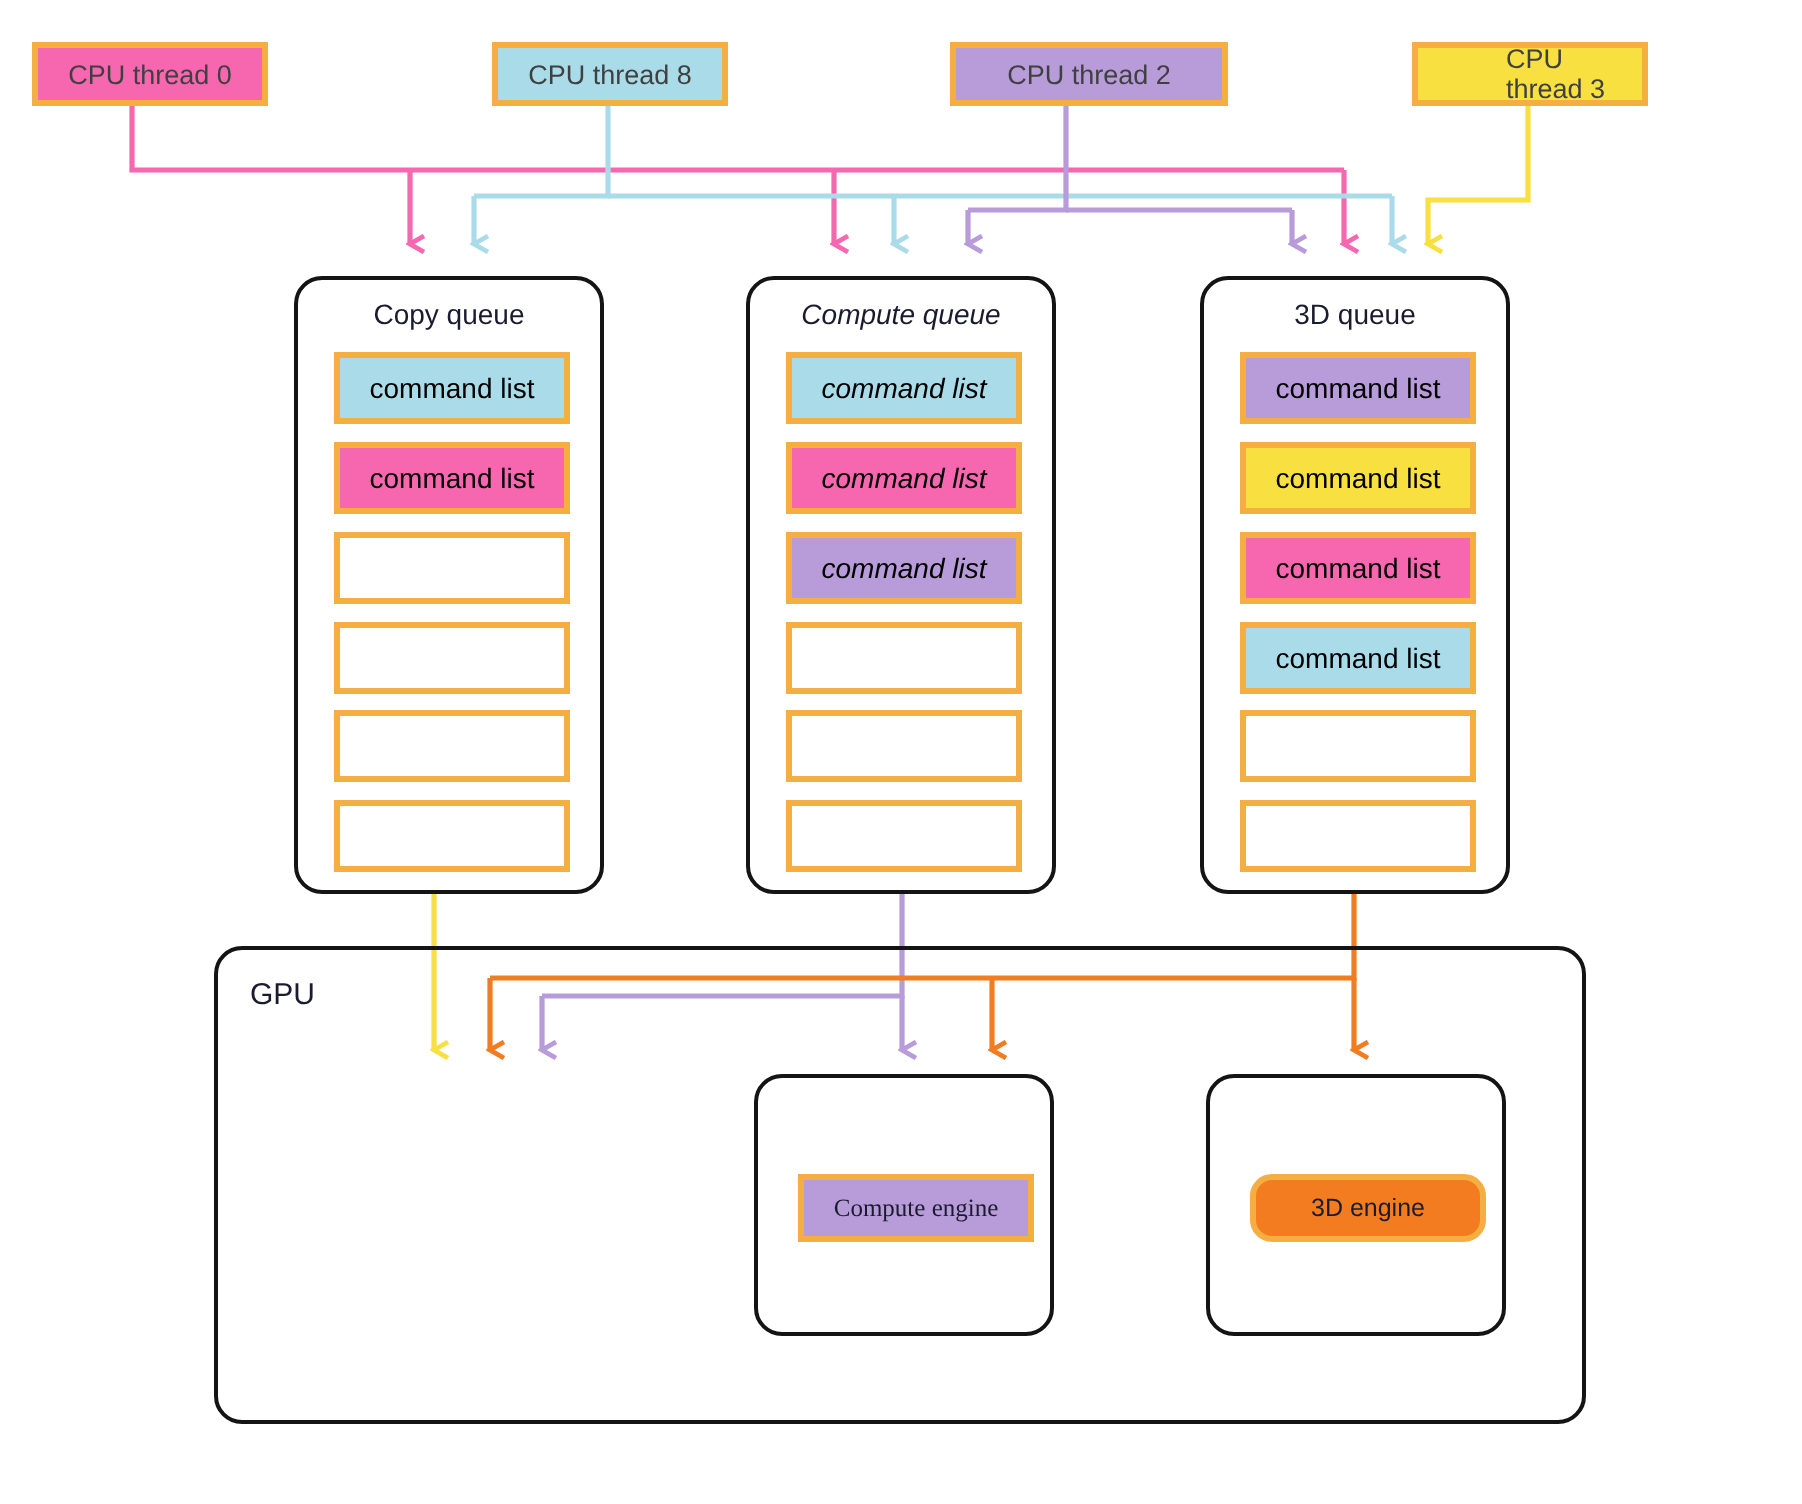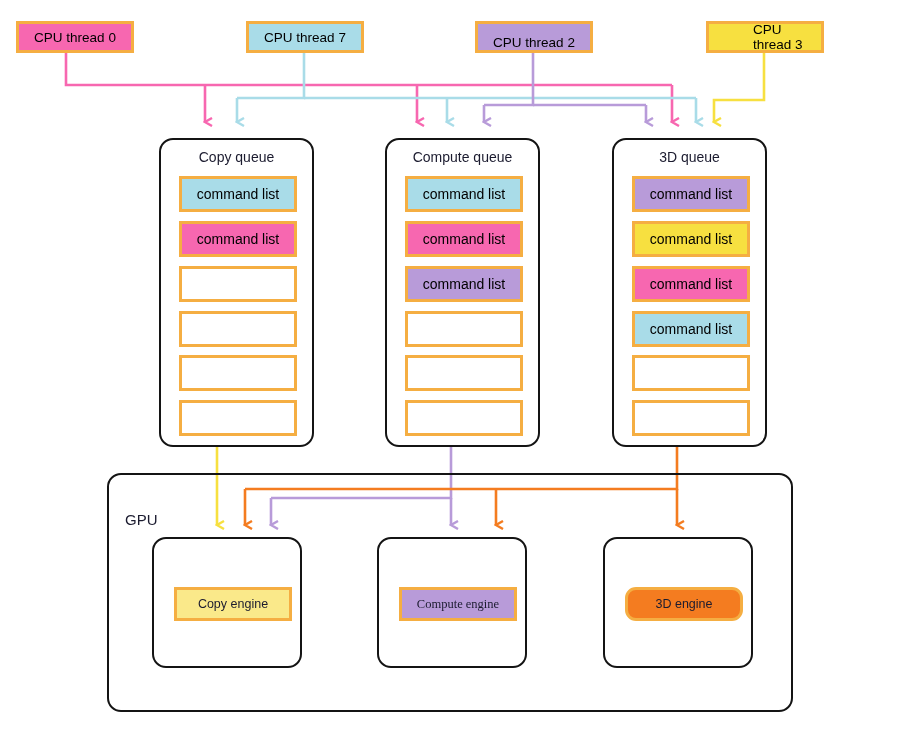--- a/index.html
+++ b/index.html
@@ -3,25 +3,25 @@
 <meta charset="utf-8">
 <style>
   html,body{margin:0;padding:0;background:#ffffff;}
   body{width:901px;height:752px;position:relative;overflow:hidden;
        font-family:"Liberation Sans",sans-serif;color:#111111;}
   #diagram{position:absolute;left:0;top:0;width:901px;height:752px;}
   .svg-layer{position:absolute;left:0;top:0;width:901px;height:752px;}
   .node{position:absolute;box-sizing:border-box;display:flex;align-items:center;justify-content:center;}
 
   
-  .cpu-thread{height:32px;border:3px solid #F5AE42;font-size:13.5px;color:#000000;}
+  .cpu-thread{height:32px;border:3px solid #F5AE42;font-size:13.5px;color:#404040;}
 
   
   .queue{border:2.5px solid #141414;border-radius:14px;background:#ffffff;
-         display:block;margin-left:12px;}
+         display:block;}
   .queue-title{position:absolute;left:0;right:0;top:9px;text-align:center;
                font-size:14px;color:#1b1b2f;}
   .slot{position:absolute;box-sizing:border-box;border:3px solid #F5AE42;
         background:#ffffff;display:flex;align-items:center;justify-content:center;
         font-size:14px;color:#000000;}
 
   
   .gpu-box{border:2.5px solid #141414;border-radius:14px;background:transparent;display:block;}
   .gpu-label{position:absolute;font-size:15px;color:#1b1b2f;}
   .engine-box{border:2.5px solid #141414;border-radius:14px;background:#ffffff;display:block;}
@@ -83,23 +83,23 @@
       <path stroke="#F47C20" marker-end="url(#ah-orange)" d="M245,489 L245,525"></path>
       <path stroke="#F47C20" marker-end="url(#ah-orange)" d="M496,489 L496,525"></path>
       <path stroke="#F47C20" marker-end="url(#ah-orange)" d="M677,489 L677,525"></path>
     </g>
   </svg>
 
   <div class="node cpu-thread" style="left:16px;top:21px;width:118px;background:#F767B0;">
     <span>CPU thread 0</span>
   </div>
   <div class="node cpu-thread" style="left:246px;top:21px;width:118px;background:#A9DCE8;">
-    <span>CPU thread 7</span>
+    <span>CPU thread 8</span>
   </div>
-  <div class="node cpu-thread" style="left:475px;top:21px;width:118px;background:#B89BD9;align-items:flex-end;">
+  <div class="node cpu-thread" style="left:475px;top:21px;width:139px;background:#B89BD9;">
     <span>CPU thread 2</span>
   </div>
   <div class="node cpu-thread" style="left:706px;top:21px;width:118px;background:#F7E040;padding-left:44px;">
     <span>CPU thread 3</span>
   </div>
 
   <div class="node queue" style="left:147px;top:138px;width:155px;height:309px;">
     <div class="queue-title">Copy queue</div>
     <div class="slot" style="left:18px;top:36px;width:118px;height:36px;background:#A9DCE8;">
       <span>command list</span>
@@ -114,21 +114,21 @@
       <span></span>
     </div>
     <div class="slot" style="left:18px;top:215px;width:118px;height:36px;background:#FFFFFF;">
       <span></span>
     </div>
     <div class="slot" style="left:18px;top:260px;width:118px;height:36px;background:#FFFFFF;">
       <span></span>
     </div>
   </div>
 
-  <div class="node queue" style="left:373px;top:138px;width:155px;height:309px;">
+  <div class="node queue" style="left:373px;top:138px;width:155px;height:309px;font-style:italic;">
     <div class="queue-title">Compute queue</div>
     <div class="slot" style="left:18px;top:36px;width:118px;height:36px;background:#A9DCE8;">
       <span>command list</span>
     </div>
     <div class="slot" style="left:18px;top:81px;width:118px;height:36px;background:#F767B0;">
       <span>command list</span>
     </div>
     <div class="slot" style="left:18px;top:126px;width:118px;height:36px;background:#B89BD9;">
       <span>command list</span>
     </div>
@@ -159,27 +159,22 @@
     </div>
     <div class="slot" style="left:18px;top:215px;width:118px;height:36px;background:#FFFFFF;">
       <span></span>
     </div>
     <div class="slot" style="left:18px;top:260px;width:118px;height:36px;background:#FFFFFF;">
       <span></span>
     </div>
   </div>
 
   <div class="node gpu-box" style="left:107px;top:473px;width:686px;height:239px;">
-    <div class="gpu-label" style="left:16px;top:14px;margin-top:22px;">GPU</div>
+    <div class="gpu-label" style="left:16px;top:14px;">GPU</div>
 
-    <div class="node engine-box" style="left:43px;top:62px;width:150px;height:131px;">
-      <div class="engine-chip" style="left:20px;top:48px;width:118px;height:34px;background:#FAE98A;">
-        <span>Copy engine</span>
-      </div>
-    </div>
 
     <div class="node engine-box" style="left:268px;top:62px;width:150px;height:131px;">
       <div class="engine-chip" style="left:20px;top:48px;width:118px;height:34px;background:#B89BD9;font-family:Liberation Serif, serif;">
         <span>Compute engine</span>
       </div>
     </div>
 
     <div class="node engine-box" style="left:494px;top:62px;width:150px;height:131px;">
       <div class="engine-chip" style="left:20px;top:48px;width:118px;height:34px;background:#F47C20;border-radius:11px;">
         <span>3D engine</span>

